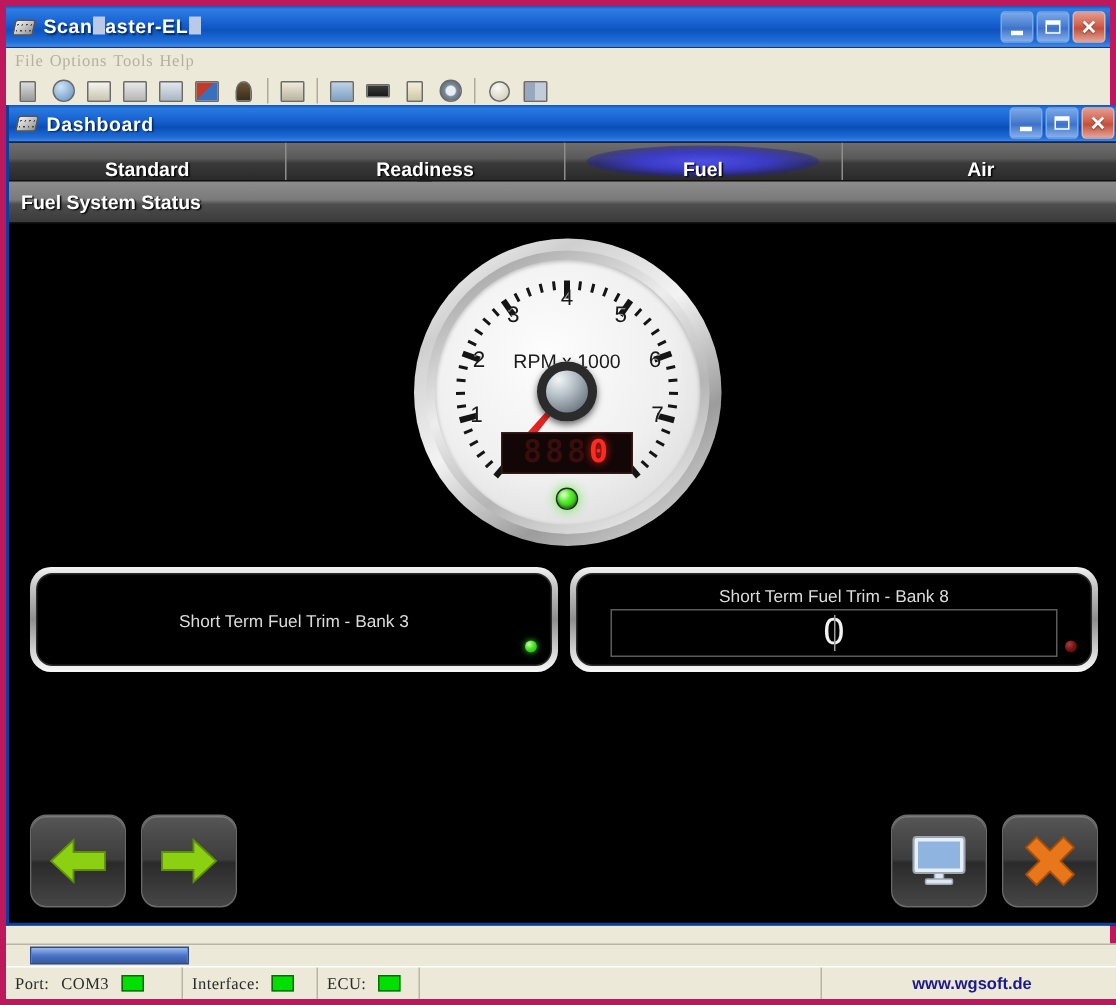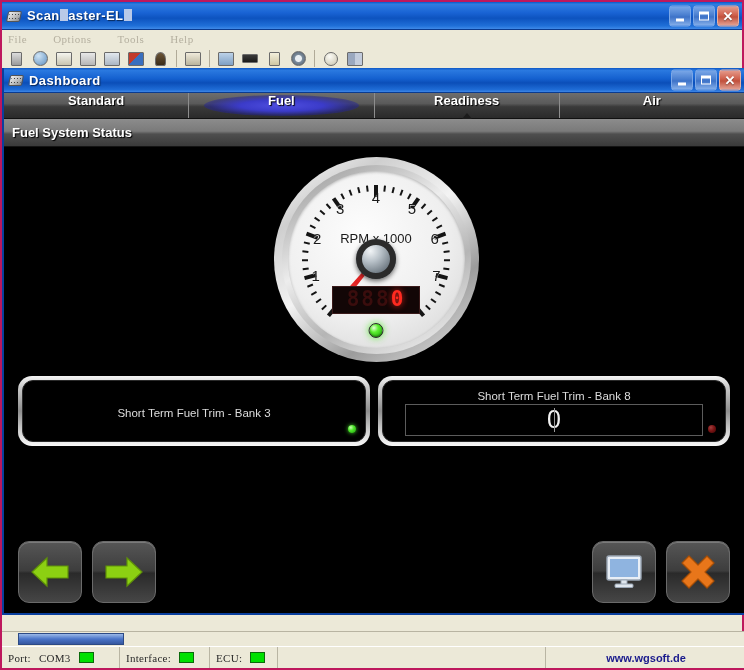--- a/index.html
+++ b/index.html
@@ -9,21 +9,21 @@
     overflow: hidden;
     font-family: "Liberation Sans", sans-serif;
     background: #ece9d8;
   }
 
   
   #app-window {
     position: absolute; left: 0; top: 0;
     width: 744px; height: 670px;
     background: #ece9d8;
-    border: 2px solid #be185d;
+    border: 4px solid #be185d;
   }
 
   .titlebar {
     position: relative;
     height: 28px;
     background: linear-gradient(to bottom,
         #0a59c8 0%, #2f7de1 8%, #1963d4 40%,
         #0d53bf 60%, #1f6fd8 88%, #3f8ae8 100%);
     display: flex; align-items: center;
     padding-left: 4px;
@@ -111,21 +111,21 @@
 
   
   .menubar {
     height: 17px;
     background: #ece9d8;
     display: flex; align-items: center;
     padding-left: 6px;
     font-size: 11px;
     color: #b5b0a0;
     font-family: "Liberation Serif", serif;
-    gap: 26px;
+    gap: 4px;
   }
   .menubar span { cursor: default; letter-spacing: 0.5px; }
 
   
   .toolbar {
     height: 24px;
     background: #ece9d8;
     display: flex; align-items: center;
     padding-left: 3px;
     gap: 2px;
@@ -175,21 +175,21 @@
 
   
   .tabbar {
     display: flex;
     height: 26px;
     background: linear-gradient(to bottom,#6e6e6e 0%,#5a5a5a 42%,#3a3a3a 55%,#2a2a2a 100%);
     border-bottom: 1px solid #111;
   }
   .tab {
     flex: 1;
-    display: flex; align-items: flex-start; justify-content: center;
+    display: flex; align-items: flex-end; justify-content: center;
     color: #ffffff;
     font-size: 13px;
     font-weight: bold;
     text-shadow: 1px 1px 1px #000;
     border-right: 1px solid #8d8d8d;
     position: relative;
     cursor: default;
   }
   .tab:last-child { border-right: none; }
   .tab.active::before {
@@ -586,26 +586,26 @@
           </span>
       </span>
     </div>
 
     <div class="dash-body">
 
       <div class="tabbar">
         <div class="tab">
           <span>Standard</span>
         </div>
-        <div class="tab active">
-          <span>Fuel</span>
-        </div>
         <div class="tab">
           <span>Readiness</span>
           <i class="tri"></i>
+        </div>
+        <div class="tab active">
+          <span>Fuel</span>
         </div>
         <div class="tab">
           <span>Air</span>
         </div>
       </div>
 
       <div class="section-bar">Fuel System Status</div>
 
 
       <div class="gauge-wrap">

